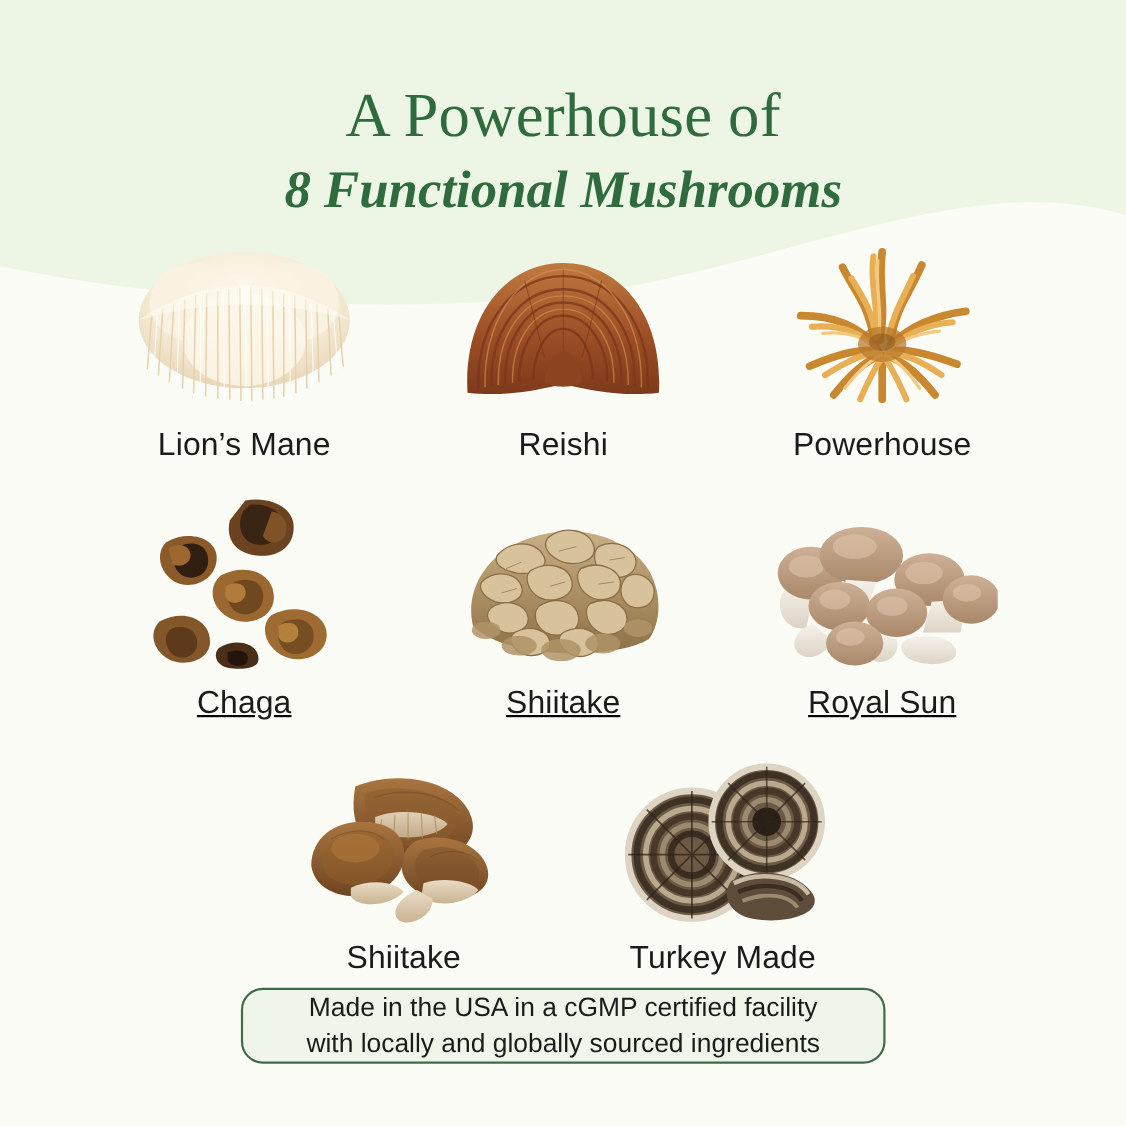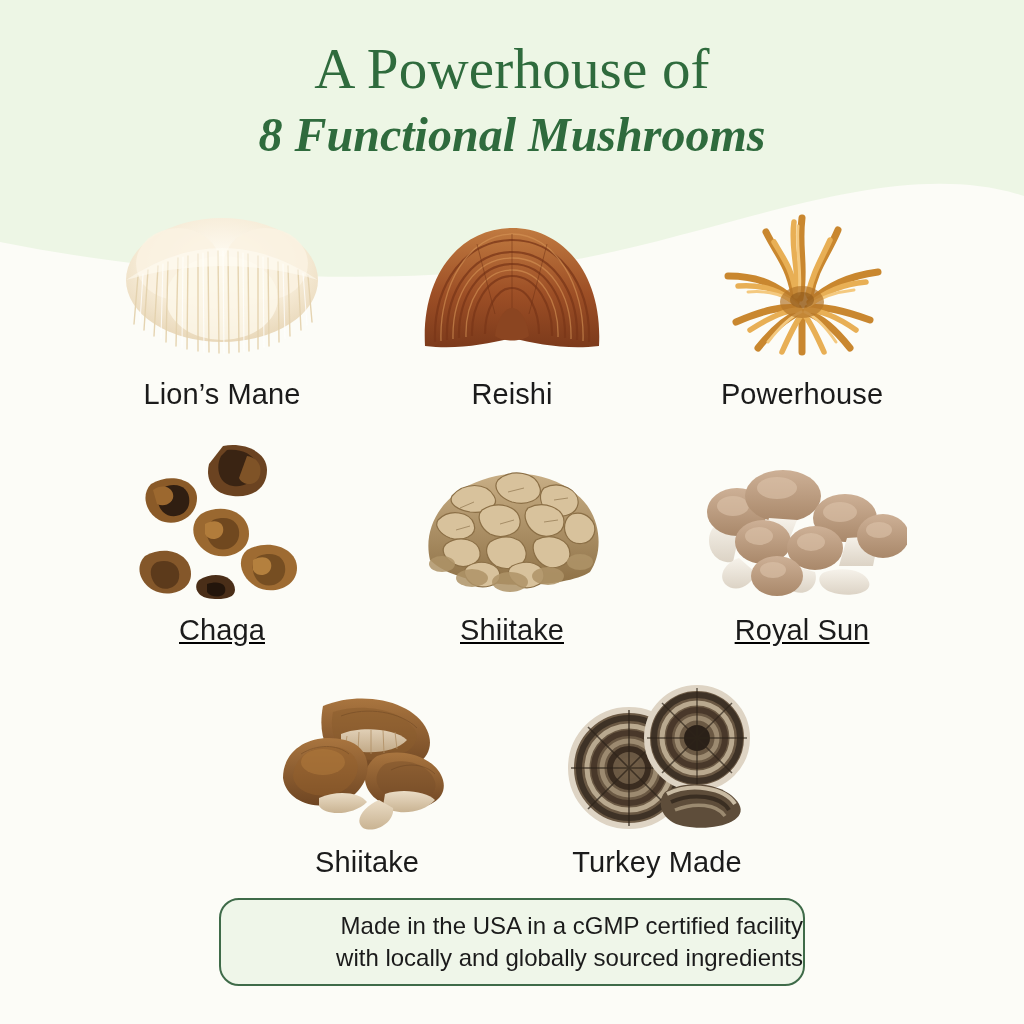--- a/index.html
+++ b/index.html
@@ -36,21 +36,21 @@
 
   .title-block {
     position: absolute;
     top: 0; left: 0;
     width: 1024px;
     height: 200px;
     z-index: 3;
     display: flex;
     flex-direction: column;
     align-items: center;
-    justify-content: center;
+    justify-content: flex-end;
     box-sizing: border-box;
     pointer-events: none;
   }
   .title-line1 {
     font-family: "Liberation Serif", serif;
     font-size: 57px;
     font-weight: 400;
     color: #2F6B3D;
     letter-spacing: 0.2px;
     line-height: 1.08;
@@ -82,21 +82,21 @@
   }
   .row-1 { height: 236px; }
   .row-2 { height: 232px; text-decoration: underline; }
   .row-3 { height: 232px; }
 
   .cell {
     width: 290px;
     display: flex;
     flex-direction: column;
     align-items: center;
-    justify-content: flex-start;
+    justify-content: center;
     height: 100%;
   }
   .art-wrap {
     height: 168px;
     width: 250px;
     display: flex;
     align-items: flex-end;
     justify-content: center;
     position: relative;
   }
@@ -111,27 +111,27 @@
     white-space: nowrap;
   }
 
   
   .footer-badge {
     position: absolute;
     left: 50%;
     transform: translateX(-50%);
     top: 898px;
     width: 586px;
-    height: 88px;
+    height: 69px;
     border: 2px solid #3F6B49;
     border-radius: 20px;
     background: #EFF6E9;
     display: flex;
     flex-direction: column;
-    align-items: flex-end;
+    align-items: center;
     justify-content: center;
     box-sizing: border-box;
     z-index: 4;
   }
   .footer-line {
     font-family: "Liberation Sans", sans-serif;
     font-size: 24px;
     color: #1B1B1B;
     line-height: 1.32;
     white-space: nowrap;

